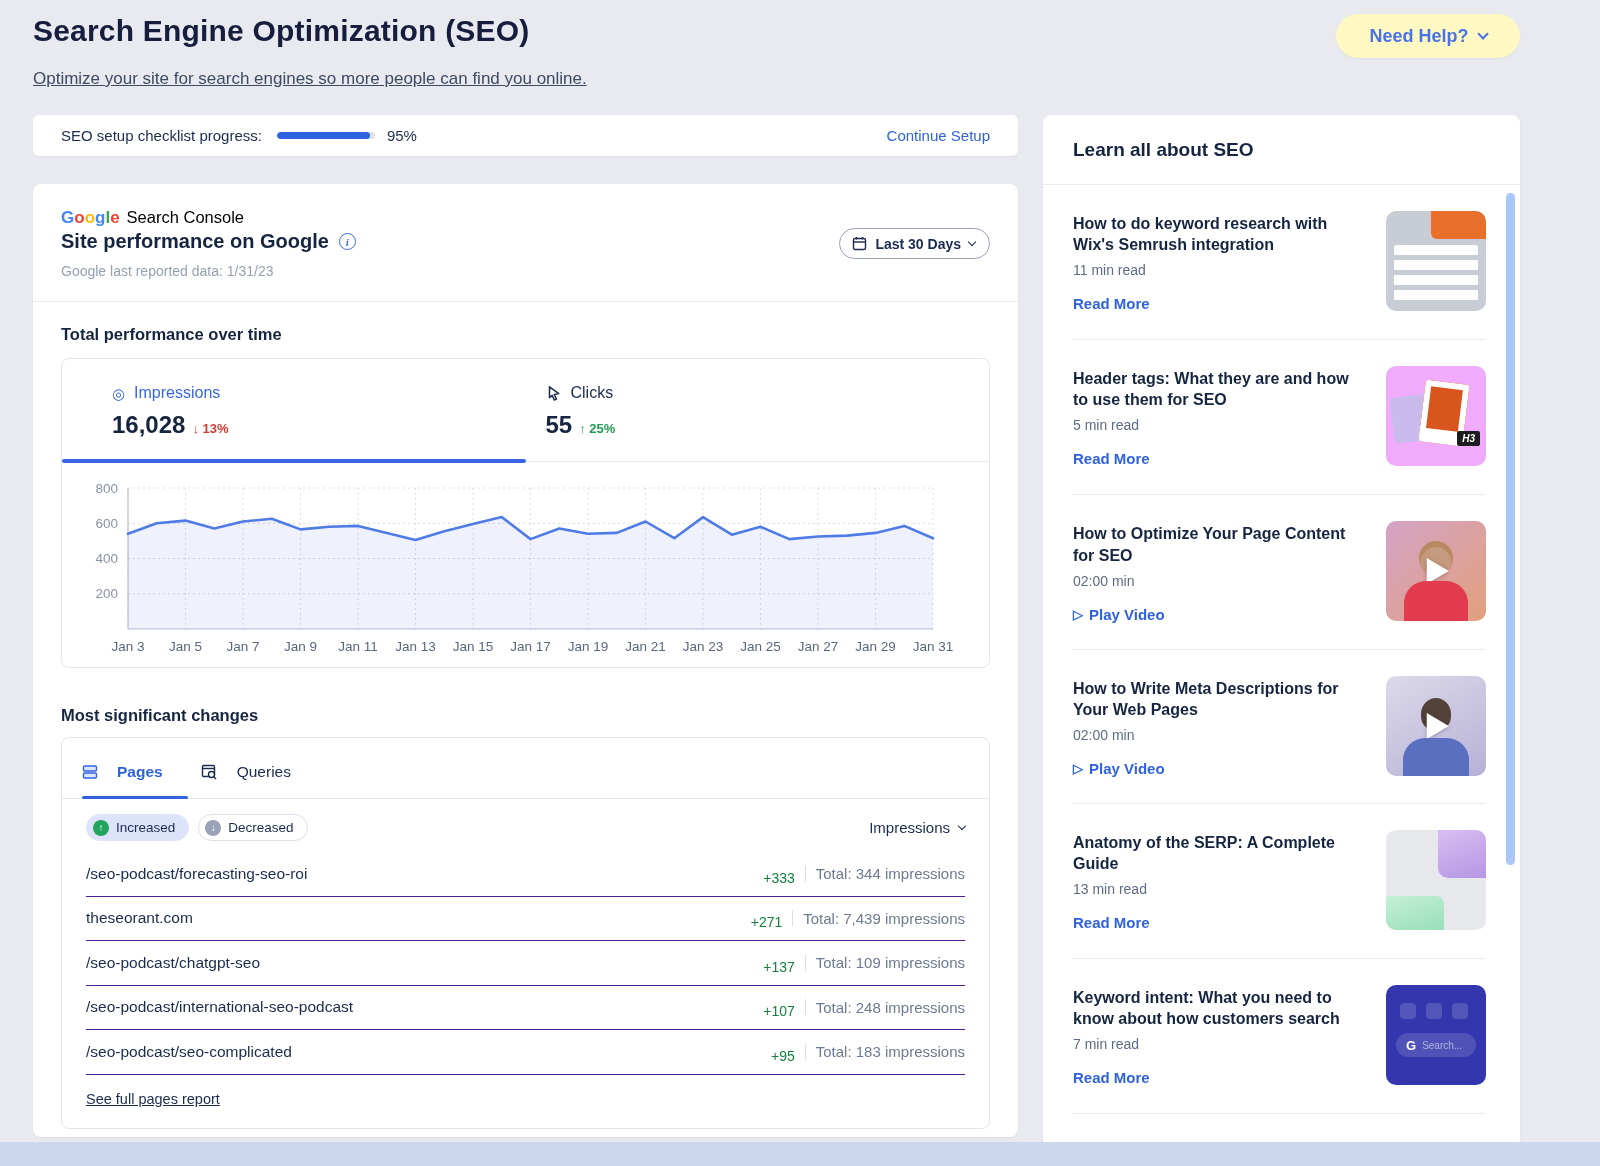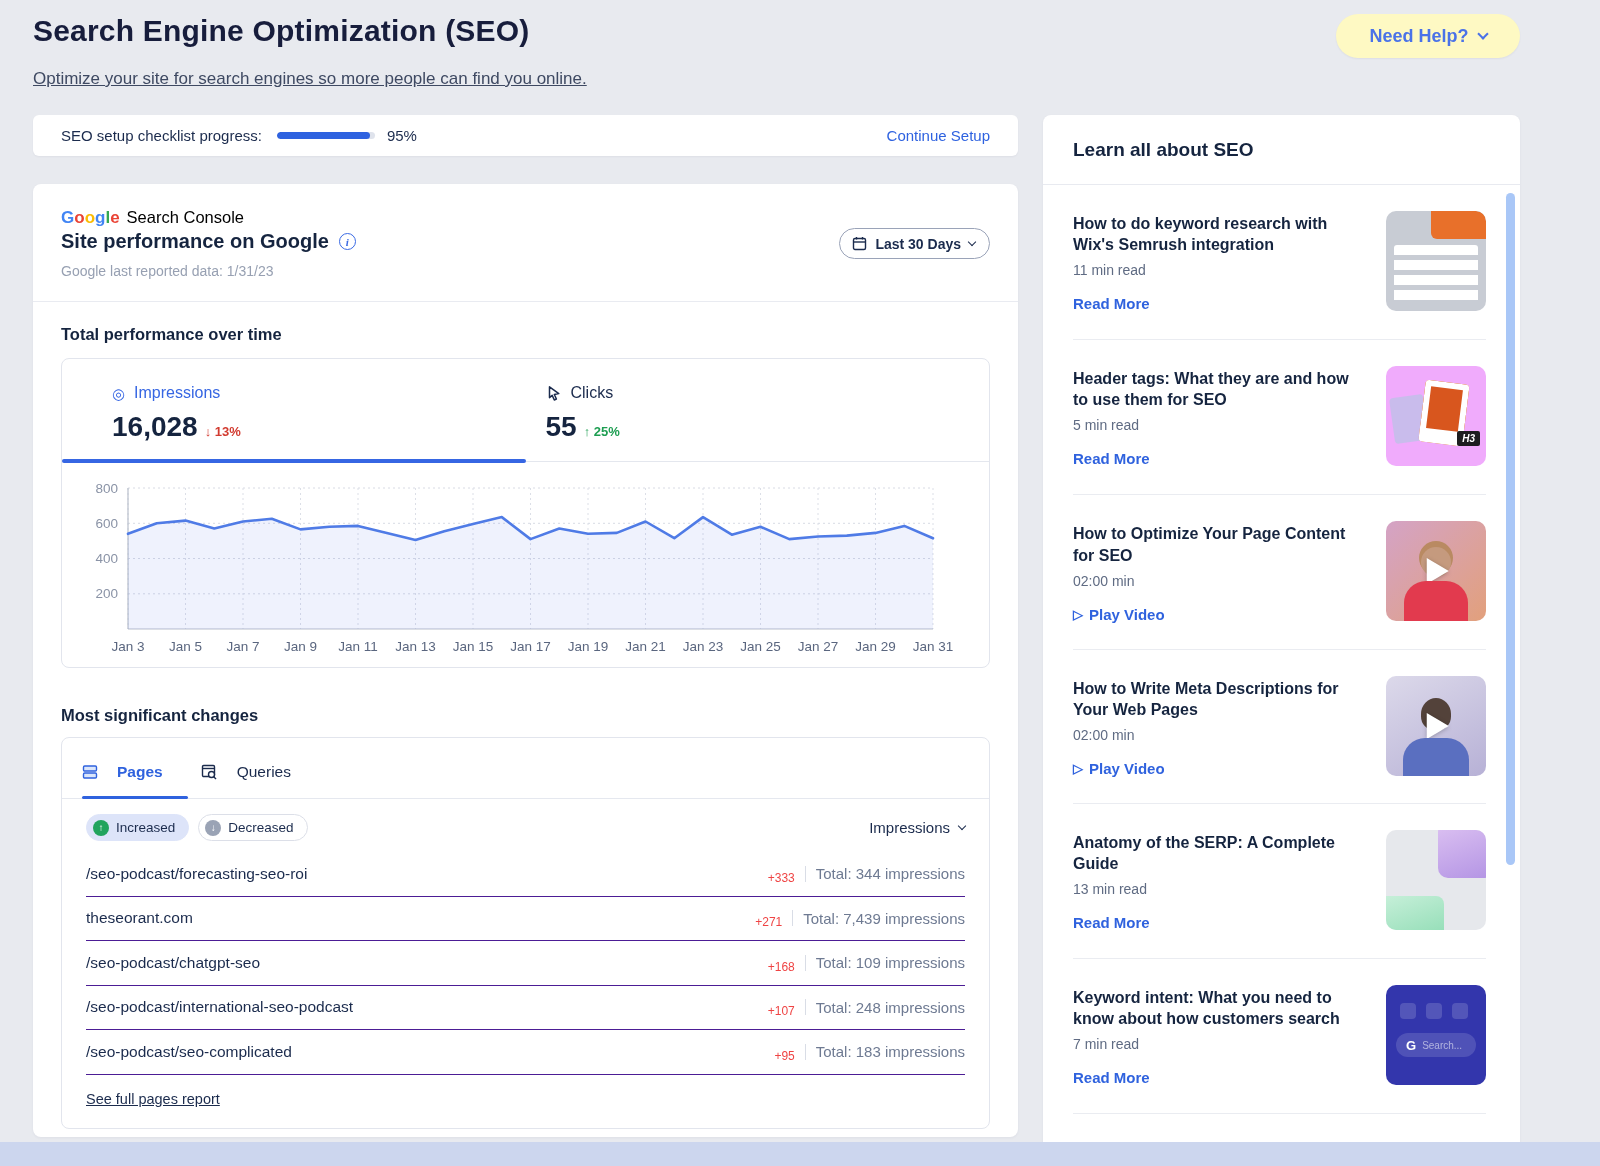--- a/index.html
+++ b/index.html
@@ -47,21 +47,21 @@
   .stats-panel { position:absolute; left:28px; top:174px; width:929px; height:310px; border:1px solid #e2e5ed; border-radius:8px; background:#fff; }
   .stats-row { display:flex; height:99px; }
   .stat-half { width:50%; padding-top:25px; cursor:pointer; }
   .stat-half.left { padding-left:50px; }
   .stat-half.right { padding-left:20px; }
   .stat-label-row { display:flex; align-items:center; gap:9px; font-size:16px; }
   .stat-label-row.active { color:#3666e3; }
   .stat-label-row.inactive { color:#1b2b4d; }
   .impr-icon { font-size:15px; line-height:1; }
   .stat-value-row { margin-top:9px; display:flex; align-items:baseline; gap:7px; }
-  .stat-value { font-size:28px; font-weight:bold; color:#15243f; }
+  .stat-value { font-size:24px; font-weight:bold; color:#15243f; }
   .delta { font-size:13px; font-weight:bold; }
   .delta.down { color:#d23b30; }
   .delta.up { color:#1e9e52; }
   .underline-row { position:relative; height:5px; }
   .underline-row .base { position:absolute; left:50%; right:0; bottom:1px; height:1px; background:#e4e7ee; }
   .underline-row .active-bar { position:absolute; left:0; width:50%; bottom:0; height:4px; background:#3666e3; border-radius:2px; }
   .chart-wrap { padding-top:0; }
   svg text.ytick { fill:#8a93a6; font-size:13.5px; font-family:"Liberation Sans",sans-serif; }
   svg text.xtick { fill:#5a667f; font-size:13.5px; font-family:"Liberation Sans",sans-serif; }
 
@@ -78,21 +78,21 @@
   .chip { display:flex; align-items:center; gap:7px; height:27px; padding:0 13px 0 6px; border-radius:14px; font-size:13.5px; color:#1b2b4d; cursor:pointer; }
   .chip.on { background:#dde4f9; border:1px solid #dde4f9; }
   .chip.off { background:#fff; border:1px solid #dcdfe8; margin-left:9px; }
   .chip-dot { width:16px; height:16px; border-radius:50%; color:#fff; font-size:10px; font-weight:bold; display:flex; align-items:center; justify-content:center; }
   .chip-dot.up { background:#21a45d; }
   .chip-dot.down { background:#9aa3b5; }
   .metric-dd { margin-left:auto; display:flex; align-items:center; gap:9px; font-size:15px; color:#1b2b4d; cursor:pointer; }
   .change-row { display:flex; align-items:center; height:44.5px; margin:0 24px; border-bottom:1px solid #4c1d95; }
   .row-page { font-size:15.5px; color:#1b2b4d; cursor:pointer; }
   .row-right { margin-left:auto; display:flex; align-items:center; gap:10px; }
-  .row-change { font-size:12px; color:#ef4444;margin-top:8px; }
+  .row-change { font-size:14px; color:#15803d;margin-top:8px; }
   .row-sep { width:1px; height:16px; background:#d9dde6; }
   .row-total { font-size:15px; color:#6e7a92; }
   .table-footer { padding:15px 24px; }
   .footer-link { font-size:14.5px; color:#1b2b4d; text-decoration:underline; cursor:pointer; }
 
   
   .sidebar { position:absolute; left:1043px; top:115px; width:477px; height:1027px; background:#fff; border-radius:8px 8px 0 0;
     overflow:hidden; box-shadow:0 1px 3px rgba(30,40,80,.05); }
   .sidebar-header { height:70px; display:flex; align-items:center; padding:0 30px; font-size:19px; font-weight:bold; color:#15243f;
     border-bottom:1px solid #e8eaf0; }
@@ -316,21 +316,21 @@
     <span class="row-right">
       <span class="row-change">+271</span>
       <span class="row-sep"></span>
       <span class="row-total">Total: 7,439 impressions</span>
     </span>
   </div>
 
   <div class="change-row">
     <span class="row-page">/seo-podcast/chatgpt-seo</span>
     <span class="row-right">
-      <span class="row-change">+168</span>
+      <span class="row-change">+137</span>
       <span class="row-sep"></span>
       <span class="row-total">Total: 109 impressions</span>
     </span>
   </div>
 
   <div class="change-row">
     <span class="row-page">/seo-podcast/international-seo-podcast</span>
     <span class="row-right">
       <span class="row-change">+107</span>
       <span class="row-sep"></span>

